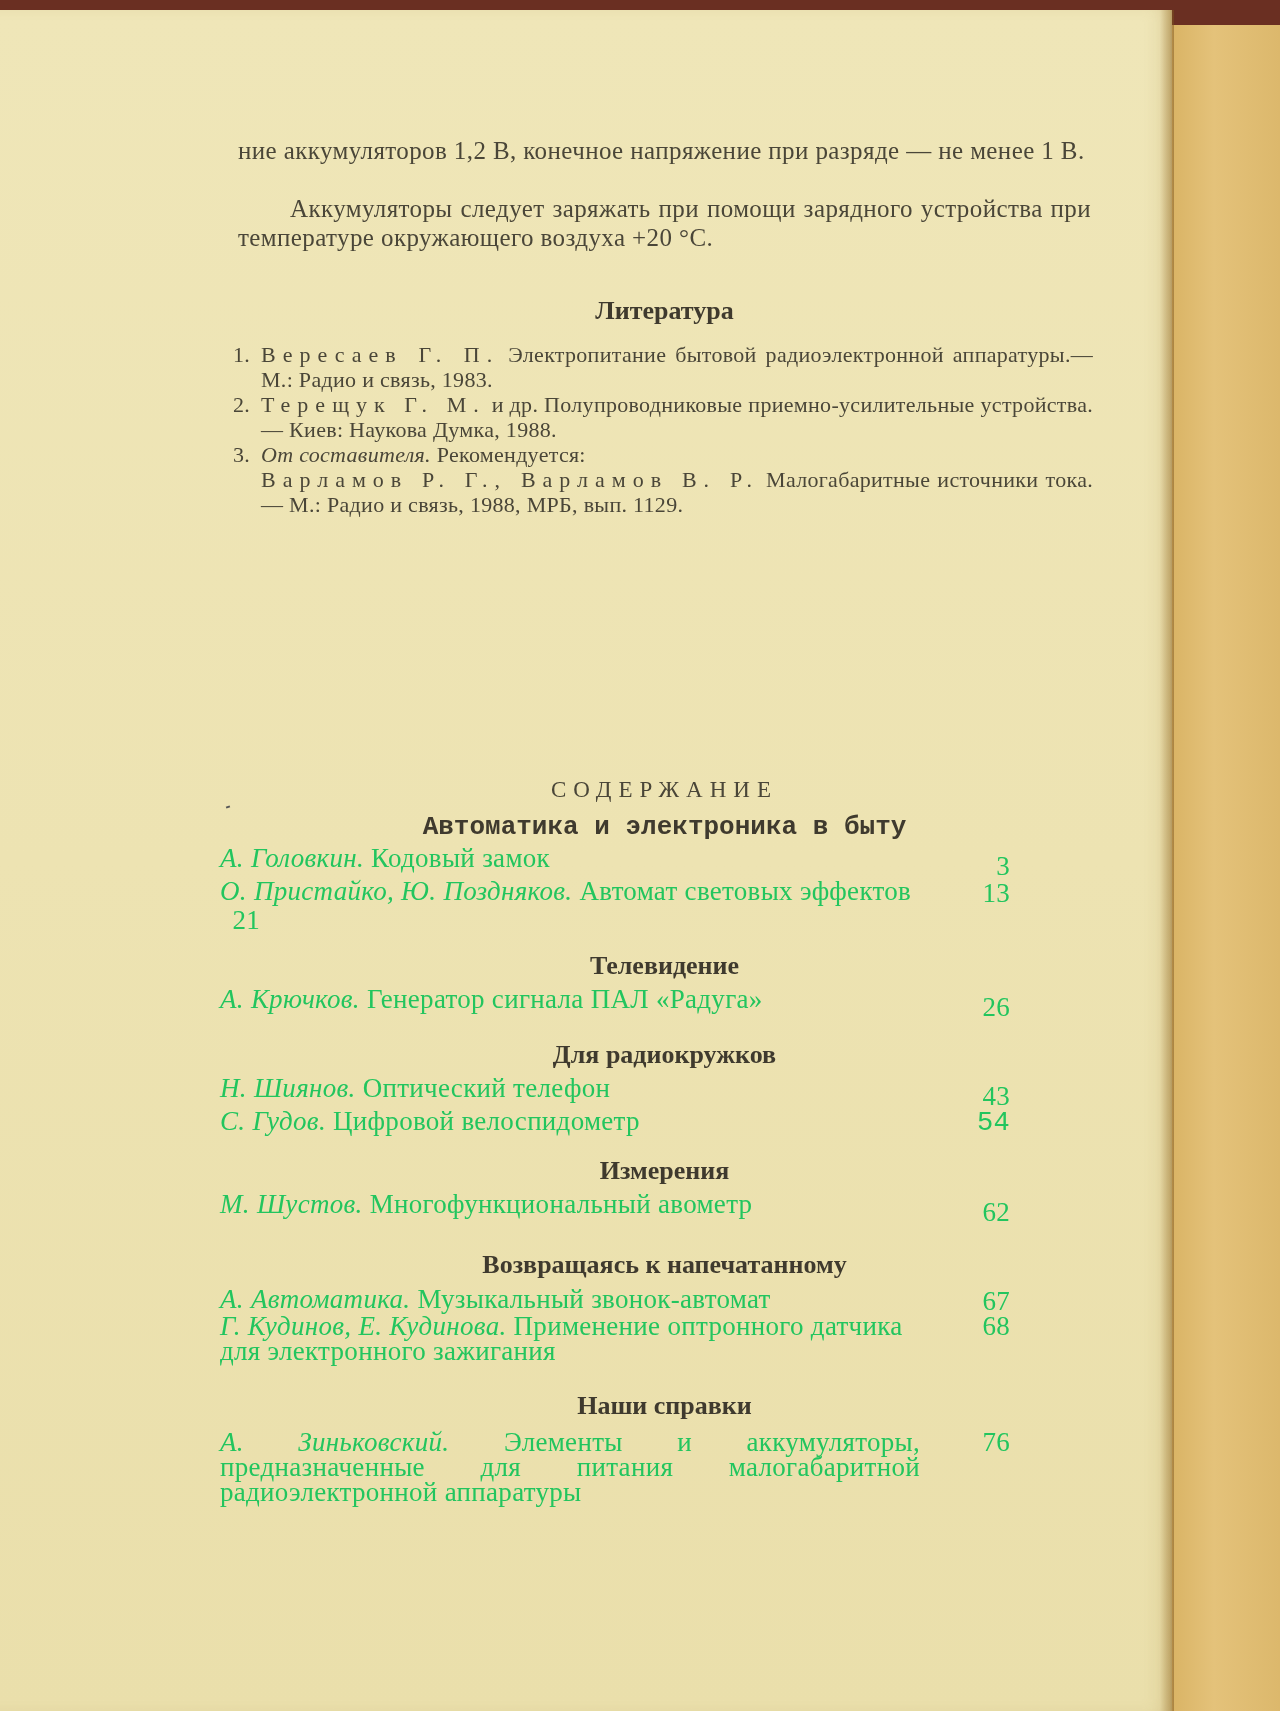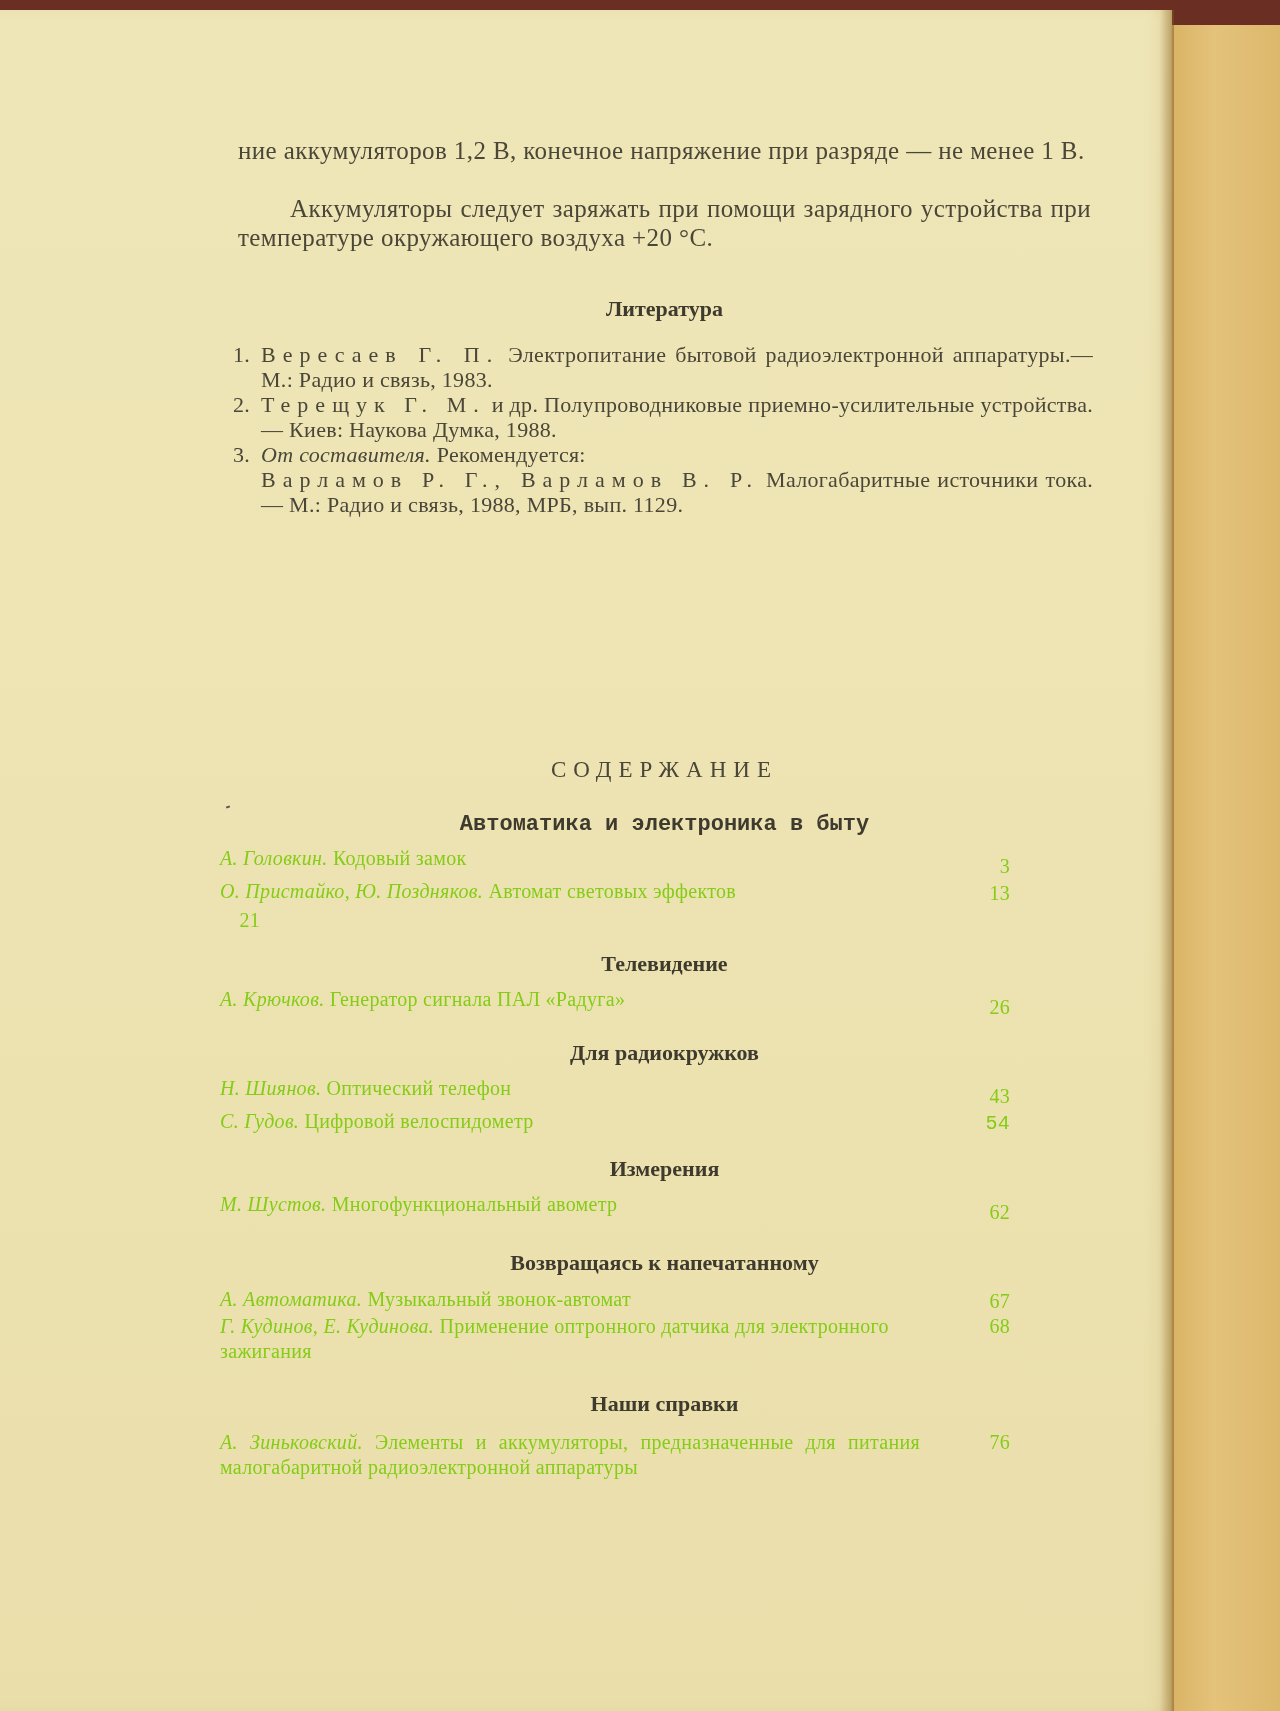--- a/index.html
+++ b/index.html
@@ -22,33 +22,33 @@
     background:linear-gradient(90deg, rgba(0,0,0,0) 0%, rgba(150,110,40,0.35) 70%, rgba(120,80,30,0.5) 100%);
   }
   .text {
     position:absolute; left:238px; width:853px; color:#4a4638;
     font-size:25px; line-height:29px; letter-spacing:0.4px;
   }
   .para { text-align:justify; text-align-last:left;margin-top:36px; }
   .indent { text-indent:52px; }
   .heading {
     position:absolute; left:238px; width:853px; text-align:center;
-    color:#3f3a2e; font-weight:bold; font-size:22px;
+    color:#3f3a2e; font-weight:bold; font-size:26px;
   }
   .lit-list { position:absolute; left:233px; width:860px; font-size:22px; line-height:25px; color:#4a4638; letter-spacing:0.3px; }
   .lit-item { display:flex; }
   .lit-num { width:28px; flex:none; }
   .lit-body { flex:1; text-align:justify; text-align-last:left; }
   .spaced { letter-spacing:7px; }
   .ital { font-style:italic; }
   .toc-title {
     position:absolute; left:238px; width:853px; text-align:center;
-    color:#4a4638; font-size:23px; letter-spacing:7px;
+    color:#4a4638; font-size:23px; letter-spacing:7px;margin-top:20px;
   }
-  .toc-section { position:absolute; left:220px; width:790px; color:#84cc16; font-size:20px; line-height:25px; letter-spacing:0.3px; }
+  .toc-section { position:absolute; left:220px; width:790px; color:#22c55e; font-size:27px; line-height:25px; letter-spacing:0.3px; }
   .toc-entry { display:flex; justify-content:space-between; align-items:flex-start; }
   .toc-text { width:700px; }
   .toc-page { width:40px; text-align:right; padding-top:8px; }
   .mark { position:absolute; left:226px; top:806px; width:4px; height:2px; background:#555; transform:rotate(-20deg); }
 </style>
 </head>
 <body>
 
 <div class="under-page"></div>
 <div class="page"></div>

